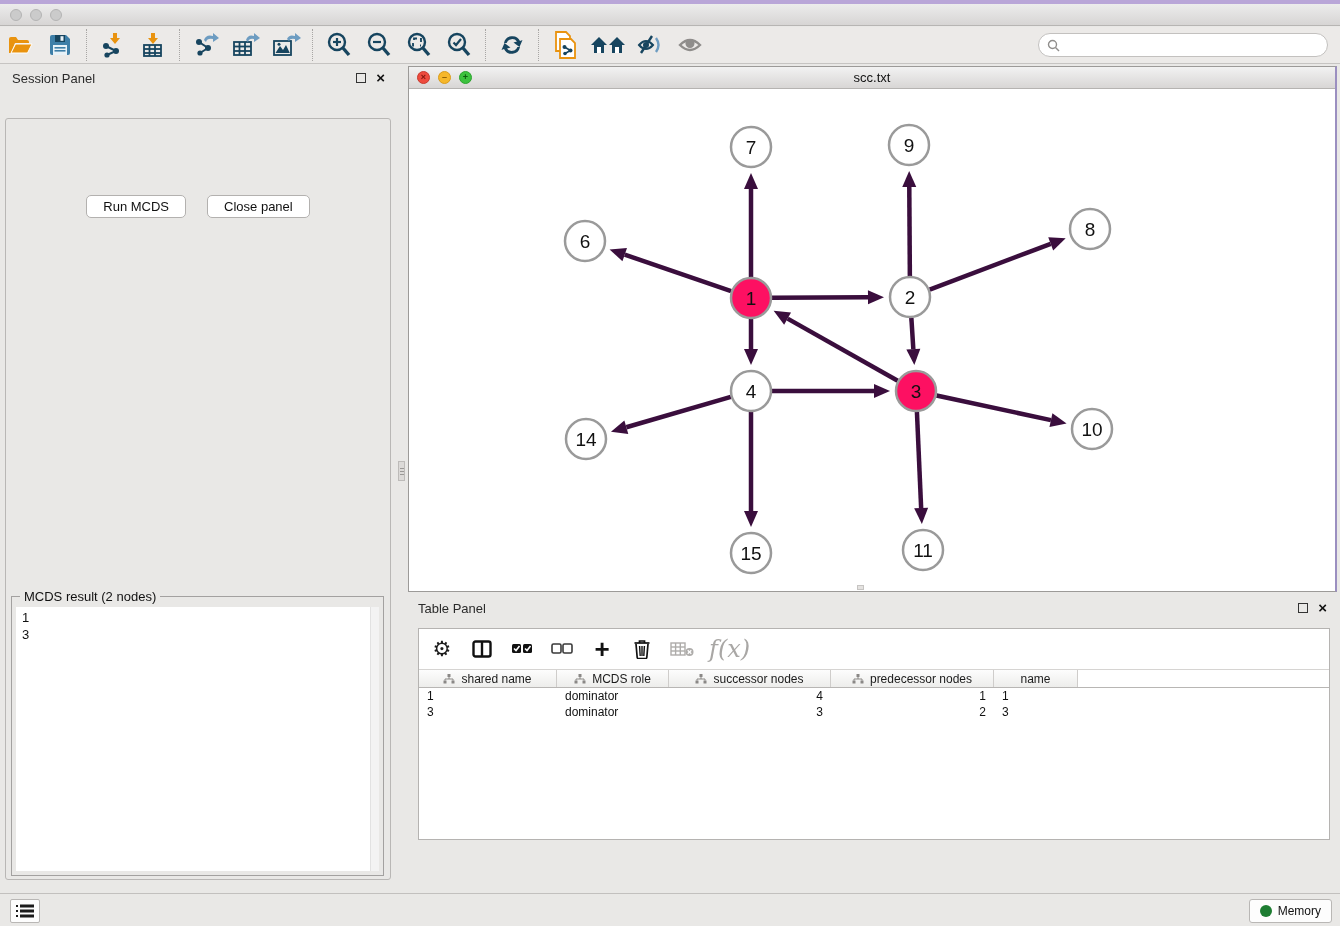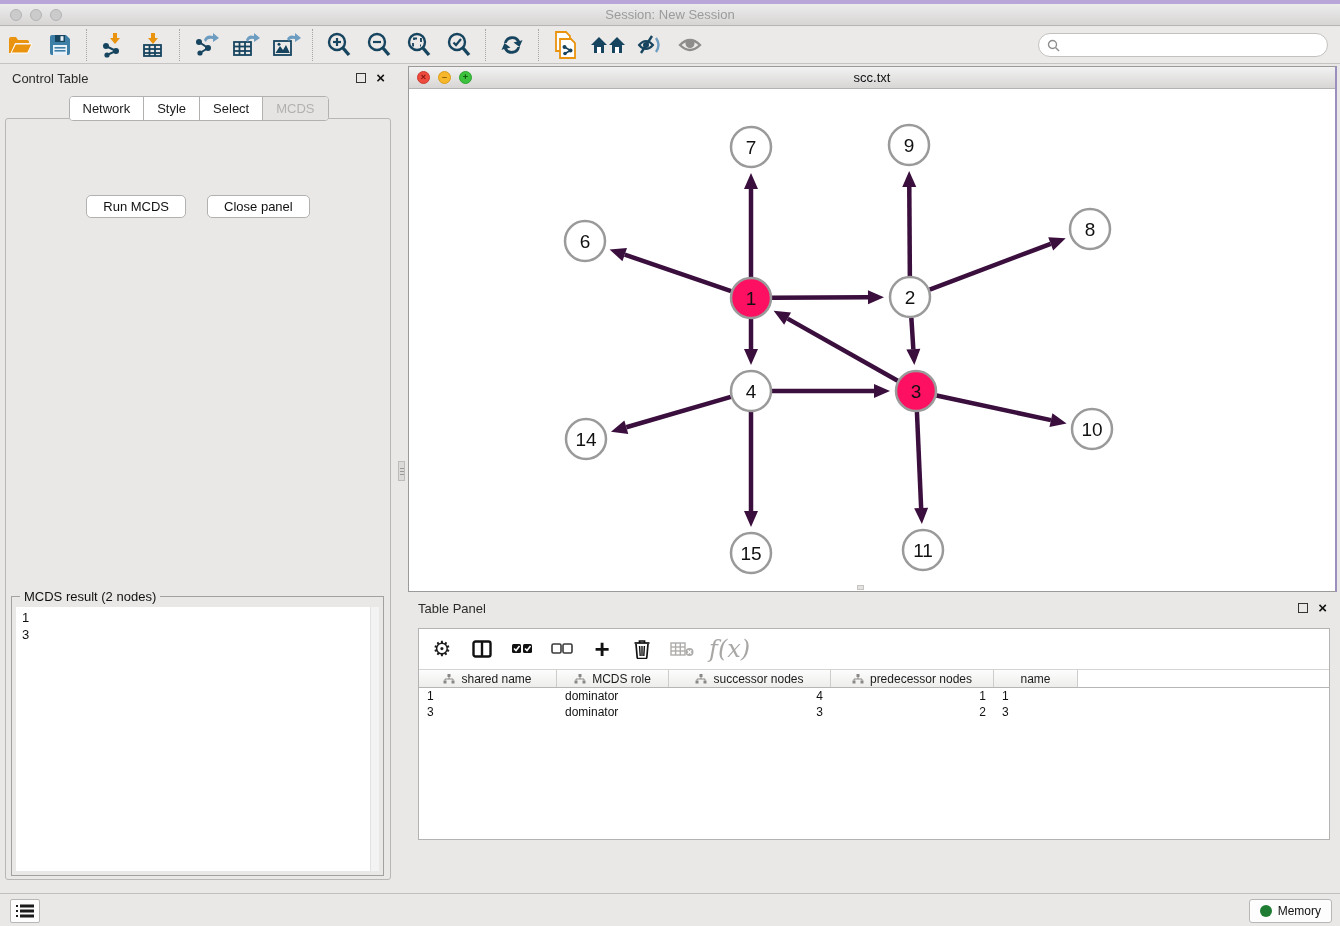--- a/index.html
+++ b/index.html
@@ -112,21 +112,20 @@
 <body>
 
 <div class="desktop-strip"></div>
 
 <div class="titlebar">
   <div class="traffic">
     <span class="tl"></span>
     <span class="tl"></span>
     <span class="tl"></span>
   </div>
-  <div class="title-text">Session: New Session</div>
 </div>
 
 <div class="toolbar">
   <div class="tb-btn">
     <svg width="26" height="24" viewBox="0 0 26 24">
         <path d="M2 20 L2 6 Q2 4 4 4 L9 4 L11 7 L20 7 Q22 7 22 9 L22 10 L8 10 L4 20 Z" fill="#e9930f"></path>
         <path d="M4 20 L8.5 11 L25 11 L20.5 20 Z" fill="#e9930f" stroke="#fff" stroke-width="1"></path>
       </svg>
   </div>
   <div class="tb-btn">
@@ -265,31 +264,25 @@
     <svg width="13" height="13" viewBox="0 0 13 13">
         <circle cx="5.5" cy="5.5" r="4" fill="none" stroke="#8f8d8b" stroke-width="1.4"></circle>
         <line x1="8.5" y1="8.5" x2="12" y2="12" stroke="#8f8d8b" stroke-width="1.4"></line>
       </svg>
     <input type="text" value="" style="">
   </div>
 </div>
 
 <div class="control-panel">
   <div class="panel-header">
-    <span class="panel-title">Control Table</span>
+    <span class="panel-title">Session Panel</span>
     <span class="panel-header-icons">
       <span class="float-icon"></span>
       <span class="close-icon">×</span>
     </span>
-  </div>
-  <div class="seg-tabs">
-    <span class="seg">Network</span>
-    <span class="seg">Style</span>
-    <span class="seg">Select</span>
-    <span class="seg active">MCDS</span>
   </div>
   <div class="cp-content">
     <div class="btn-row">
       <span class="aqua-btn">Run MCDS</span>
       <span class="aqua-btn">Close panel</span>
     </div>
     <div class="groupbox">
       <span class="groupbox-legend">MCDS result (2 nodes)</span>
       <div class="result-area">
         <div class="result-text">1

